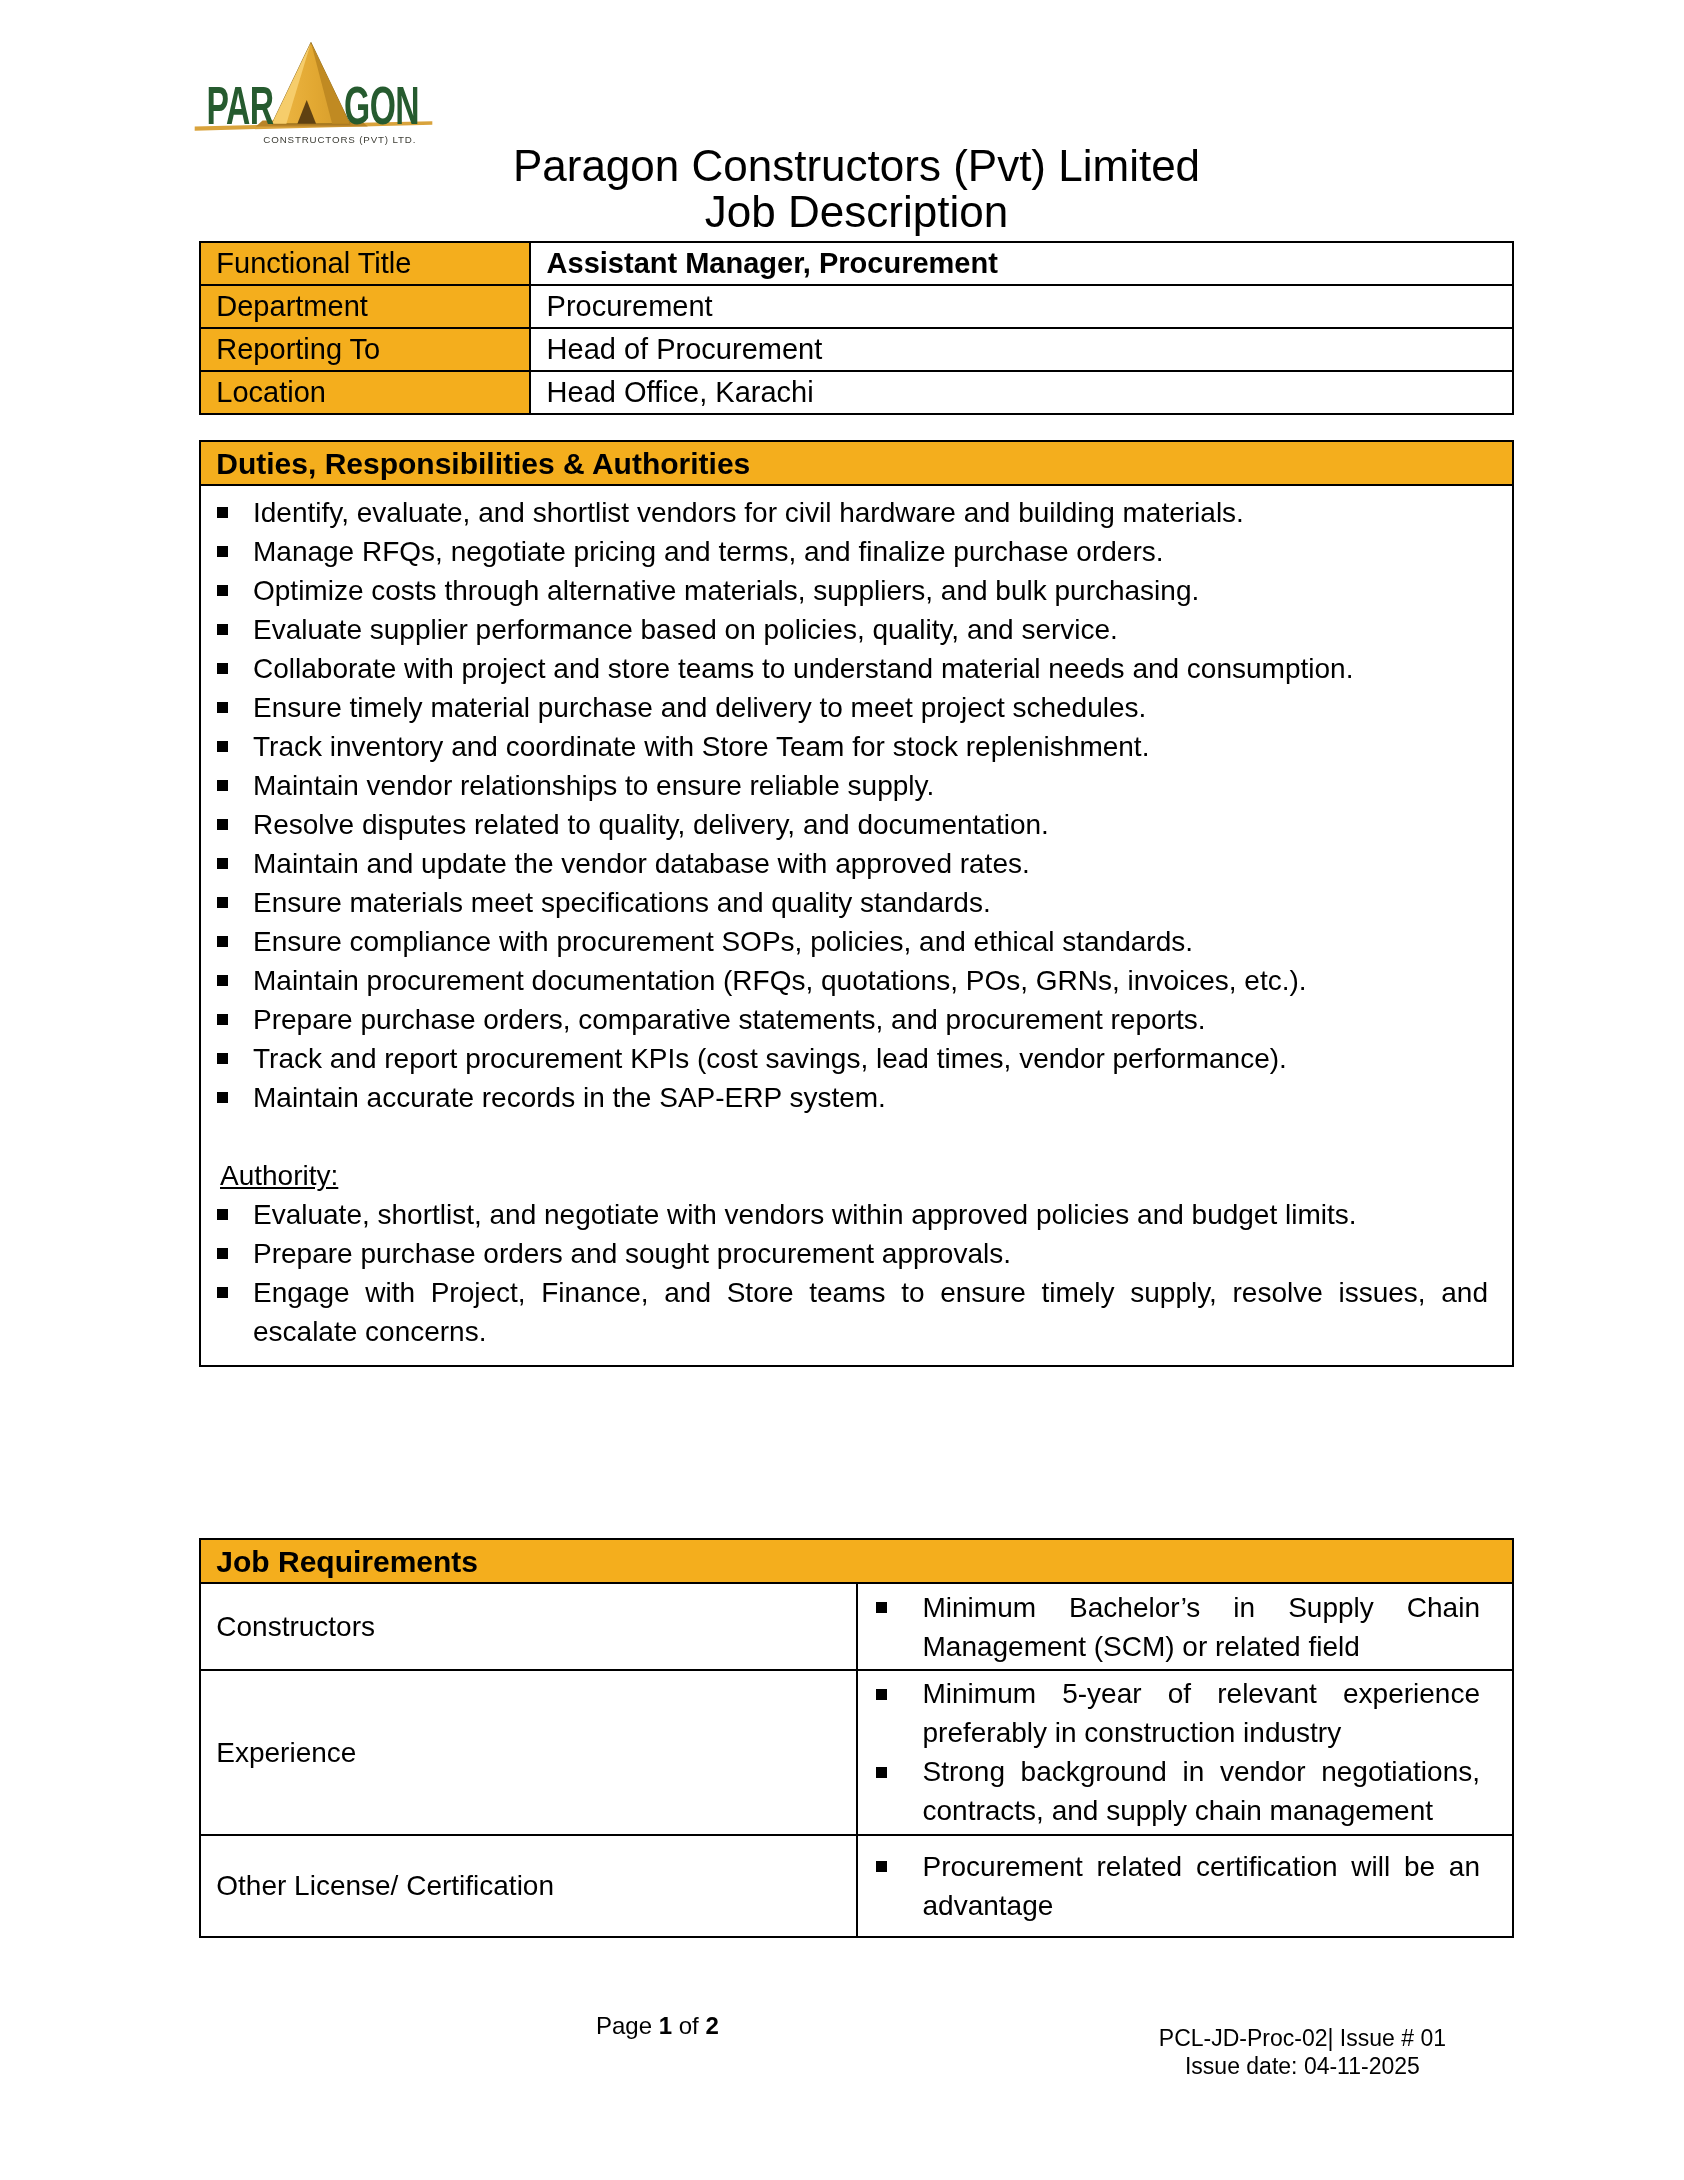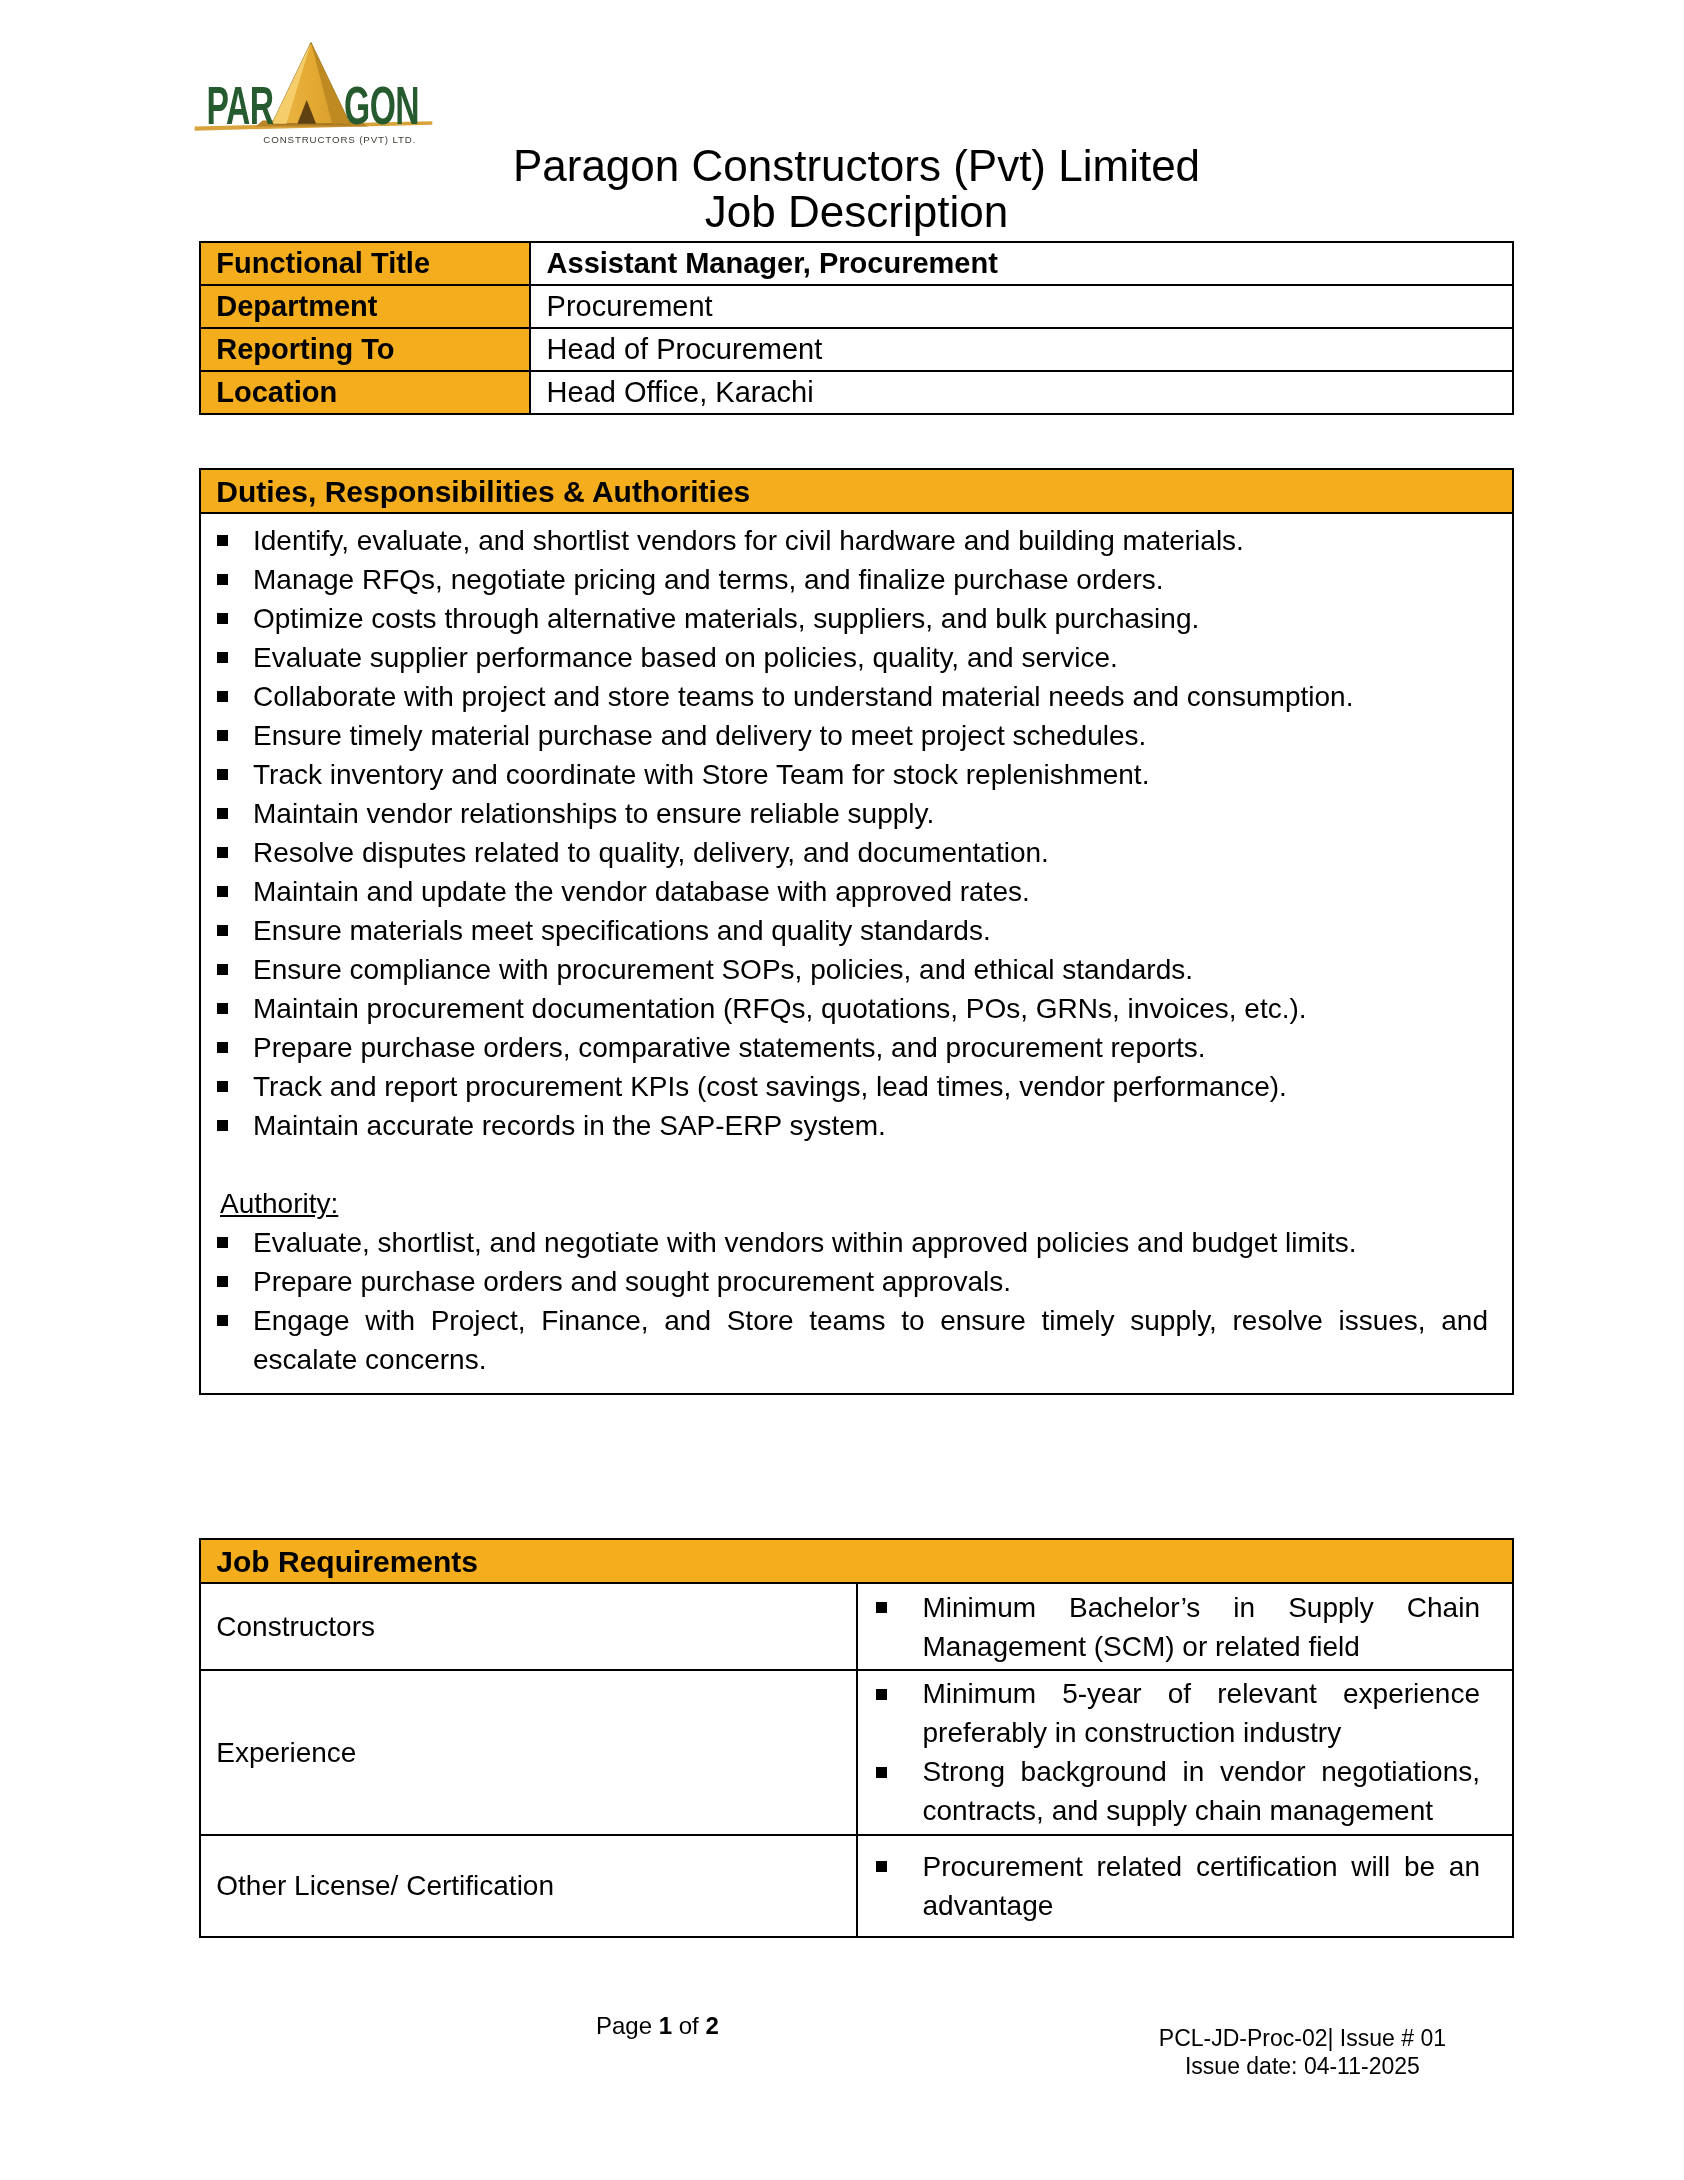--- a/index.html
+++ b/index.html
@@ -9,25 +9,25 @@
   }
   
   .logo{position:absolute;left:194px;top:39px;width:239px;height:112px;}
   
   .titles{position:absolute;left:199px;top:143px;width:1315px;text-align:center;}
   .title-line{font-size:44px;font-weight:normal;line-height:46px;}
   
   table{border-collapse:collapse;}
   .info-table{position:absolute;left:199px;top:241px;width:1315px;table-layout:fixed;}
   .info-table td{border:2.6px solid #000;height:41px;padding:0 0 0 15.3px;vertical-align:middle;}
-  .info-table td.lab{width:313px;background:#F4AE1D;font-weight:bold;font-size:29px;}
+  .info-table td.lab{width:313px;background:#F4AE1D;font-weight:normal;font-size:29px;}
   .info-table td.val{font-size:29px;border-radius:11px;}
   .info-table td.val.bold{font-weight:bold;}
   
-  .duty-box{position:absolute;left:199px;top:440px;width:1315px;border:2.6px solid #000;box-sizing:border-box;margin-top:28px;}
+  .duty-box{position:absolute;left:199px;top:440px;width:1315px;border:2.6px solid #000;box-sizing:border-box;}
   .gold-bar{background:#F4AE1D;border-bottom:2.6px solid #000;font-weight:bold;font-size:30px;
             line-height:37px;padding:2.6px 0 2.6px 15.3px;}
   .duty-body{padding:6.8px 24px 13.6px 0;}
   .li{position:relative;padding-left:52px;text-align:justify;font-size:28px;line-height:39px;}
   .li .sq{position:absolute;left:16px;top:14.5px;width:11px;height:11px;background:#000;}
   .spacer{height:39px;}
   .auth-head{padding-left:19px;font-size:28px;line-height:39px;}
   .auth-head .u{text-decoration:underline;}
   
   .req-table{position:absolute;left:199px;top:1538px;width:1315px;table-layout:fixed;}

